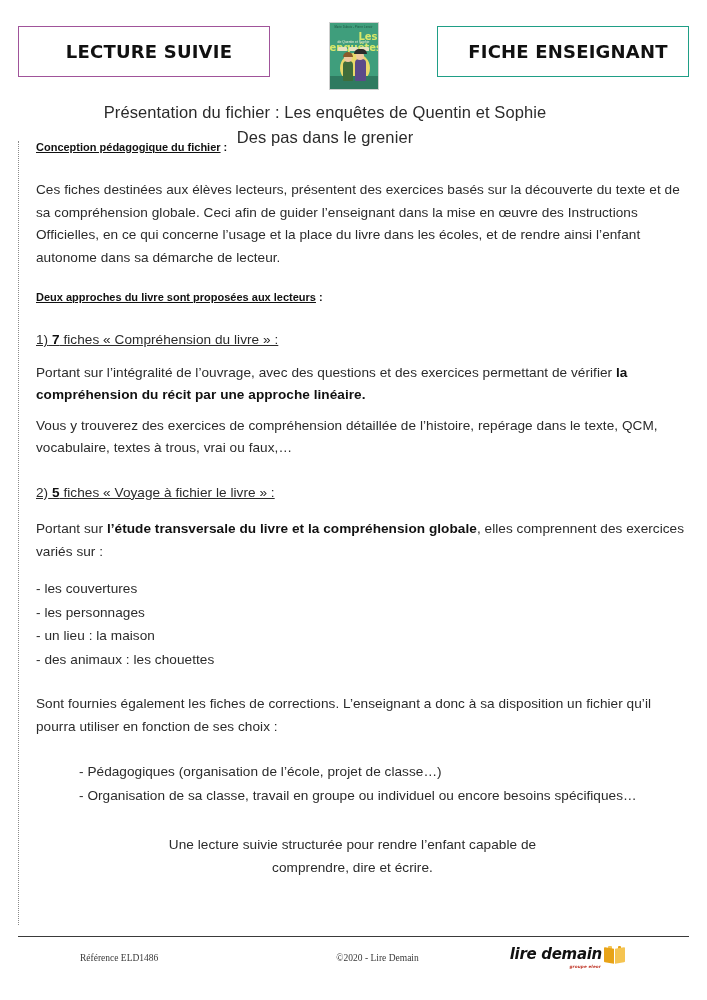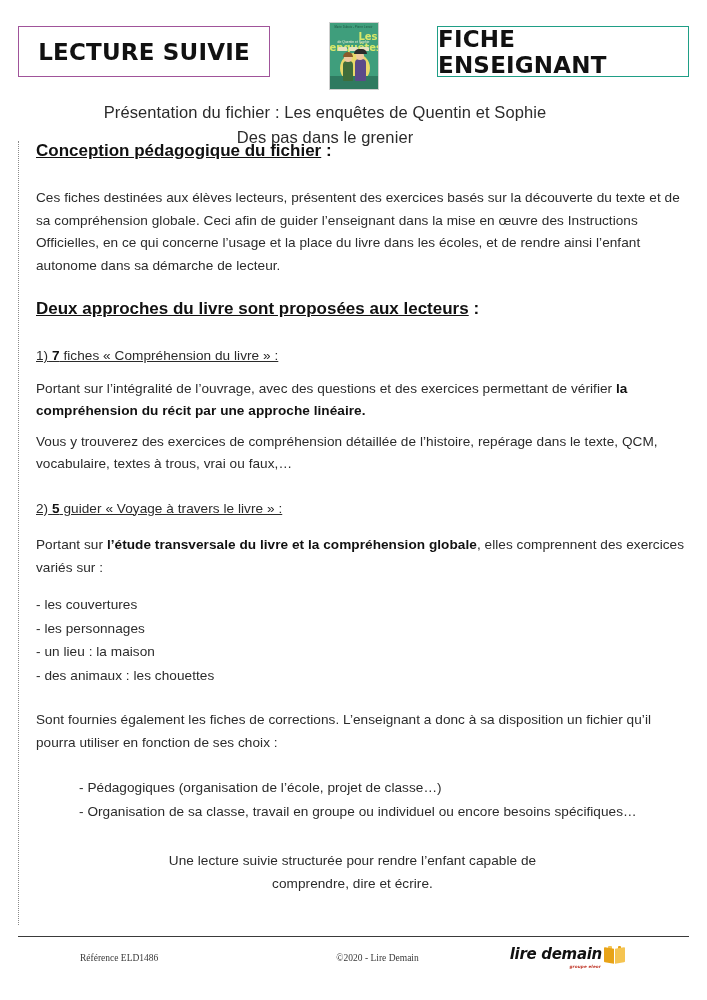--- a/index.html
+++ b/index.html
@@ -43,23 +43,24 @@
     align-items: center;
     justify-content: center;
     box-sizing: border-box;
     background: #ffffff;
   }
   .hdr-box.left  { border: 1.6px solid #a0549a; }
   .hdr-box.right { border: 1.6px solid #1f9e86; }
   .hdr-box span {
     font-family: "DejaVu Sans", sans-serif;
     font-weight: bold;
-    font-size: 23px;
+    font-size: 18px;
     letter-spacing: .2px;
     color: #111111;
+    margin-left: 10px;
   }
 
   
   .cover {
     position: relative;
     width: 50px;
     height: 68px;
     margin-top: -4px;
     background: #3f9e7c;
     border: 1px solid #cfcfcf;
@@ -149,21 +150,21 @@
     font-size: 13.6px;
     line-height: 22.5px;
     color: #2b2b2b;
     letter-spacing: .05px;
   }
   .b { font-weight: bold; color: #111; }
   .u { text-decoration: underline; }
   .hd {
     font-weight: bold;
     color: #111;
-    font-size: 17px;
+    font-size: 11px;
   }
   .hd .u { text-decoration: underline; }
 
   .sp-22 { height: 22px; }
   .sp-14 { height: 14px; }
   .sp-10 { height: 10px; }
   .sp-8  { height: 8px; }
   .sp-26 { height: 26px; }
 
   .para   { margin: 0; }
@@ -343,21 +344,21 @@
 
     <p class="body-text para"><span>Portant sur l’intégralité de l’ouvrage, avec des questions et des exercices permettant de vérifier </span><span class="b">la compréhension du récit par une approche linéaire.</span></p>
 
     <div class="sp-8"></div>
 
     <p class="body-text para">Vous y trouverez des exercices de compréhension détaillée de l’histoire, repérage dans le texte, QCM, vocabulaire, textes à trous, vrai ou faux,…</p>
 
     <div class="sp-22"></div>
 
     <div class="body-text">
-      <span class="u"><span>2)</span> <span class="b">5</span><span> guider  « Voyage à travers le livre » :</span></span>
+      <span class="u"><span>2)</span> <span class="b">5</span><span> fiches  « Voyage à fichier le livre » :</span></span>
     </div>
 
     <div class="sp-14"></div>
 
     <p class="body-text para"><span>Portant sur </span><span class="b">l’étude transversale du livre et la compréhension globale</span><span>, elles comprennent des exercices variés sur :</span></p>
 
     <div class="sp-14"></div>
 
     <ul class="list body-text">
       <li>- les couvertures</li>

